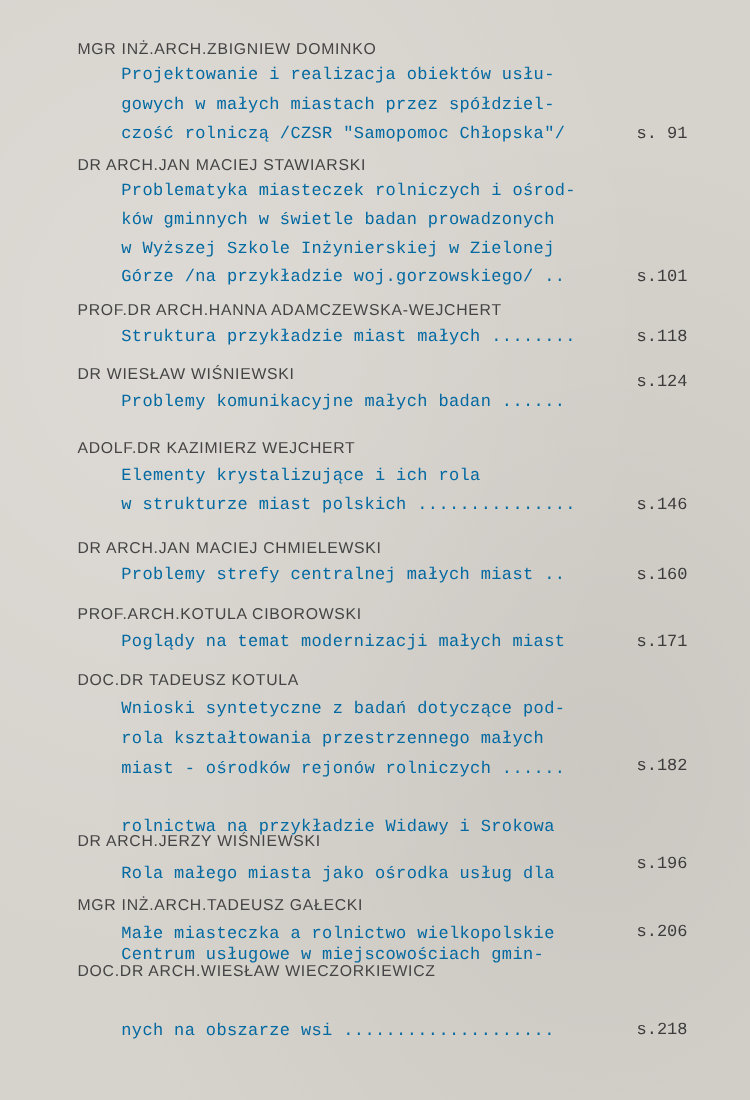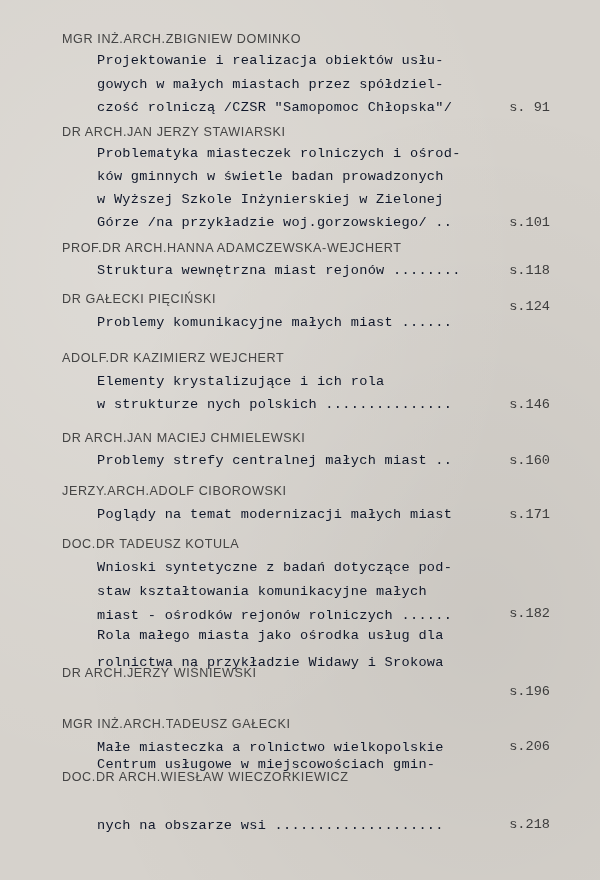--- a/index.html
+++ b/index.html
@@ -21,21 +21,21 @@
     line-height: 18px;
     text-align: center;
   }
   .author {
     left: 62px;
     font-family: "Liberation Sans", "DejaVu Sans", sans-serif;
     font-size: 12.6px;
     letter-spacing: 0.6px;
     color: #444;
   }
-  .title { left: 97px; color: #0f172a; }
+  .title { left: 97px; color: #0369a1; }
   .page {
     position: absolute;
     right: 50px;
     white-space: pre;
     font-size: 13.6px;
     line-height: 18px;
     color: #3c3c3c;
     text-align: right;
   }
 </style>
@@ -43,56 +43,56 @@
 <body>
 
 <div>
 
   <div class="line author" style="top:30px">MGR INŻ.ARCH.ZBIGNIEW DOMINKO</div>
   <div class="line title" style="top:52px">Projektowanie i realizacja obiektów usłu-</div>
   <div class="line title" style="top:76px">gowych w małych miastach przez spółdziel-</div>
   <div class="line title" style="top:99px">czość rolniczą /CZSR "Samopomoc Chłopska"/</div>
   <div class="page" style="top:99px">s. 91</div>
 
-  <div class="line author" style="top:123px">DR ARCH.JAN JERZY STAWIARSKI</div>
+  <div class="line author" style="top:123px">DR ARCH.JAN MACIEJ STAWIARSKI</div>
   <div class="line title" style="top:145px">Problematyka miasteczek rolniczych i ośrod-</div>
   <div class="line title" style="top:168px">ków gminnych w świetle badan prowadzonych</div>
   <div class="line title" style="top:191px">w Wyższej Szkole Inżynierskiej w Zielonej</div>
   <div class="line title" style="top:214px">Górze /na przykładzie woj.gorzowskiego/ ..</div>
   <div class="page" style="top:214px">s.101</div>
 
   <div class="line author" style="top:239px">PROF.DR ARCH.HANNA ADAMCZEWSKA-WEJCHERT</div>
-  <div class="line title" style="top:262px">Struktura wewnętrzna miast rejonów ........</div>
+  <div class="line title" style="top:262px">Struktura przykładzie miast małych ........</div>
   <div class="page" style="top:262px">s.118</div>
 
-  <div class="line author" style="top:290px">DR GAŁECKI PIĘCIŃSKI</div>
-  <div class="line title" style="top:314px">Problemy komunikacyjne małych miast ......</div>
+  <div class="line author" style="top:290px">DR WIESŁAW WIŚNIEWSKI</div>
+  <div class="line title" style="top:314px">Problemy komunikacyjne małych badan ......</div>
   <div class="page" style="top:298px">s.124</div>
 
   <div class="line author" style="top:349px">ADOLF.DR KAZIMIERZ WEJCHERT</div>
   <div class="line title" style="top:373px">Elementy krystalizujące i ich rola</div>
-  <div class="line title" style="top:396px">w strukturze nych polskich ...............</div>
+  <div class="line title" style="top:396px">w strukturze miast polskich ...............</div>
   <div class="page" style="top:396px">s.146</div>
 
   <div class="line author" style="top:429px">DR ARCH.JAN MACIEJ CHMIELEWSKI</div>
   <div class="line title" style="top:452px">Problemy strefy centralnej małych miast ..</div>
   <div class="page" style="top:452px">s.160</div>
 
-  <div class="line author" style="top:482px">JERZY.ARCH.ADOLF CIBOROWSKI</div>
+  <div class="line author" style="top:482px">PROF.ARCH.KOTULA CIBOROWSKI</div>
   <div class="line title" style="top:506px">Poglądy na temat modernizacji małych miast</div>
   <div class="page" style="top:506px">s.171</div>
 
   <div class="line author" style="top:535px">DOC.DR TADEUSZ KOTULA</div>
   <div class="line title" style="top:559px">Wnioski syntetyczne z badań dotyczące pod-</div>
-  <div class="line title" style="top:583px">staw kształtowania komunikacyjne małych</div>
+  <div class="line title" style="top:583px">rola kształtowania przestrzennego małych</div>
   <div class="line title" style="top:607px">miast - ośrodków rejonów rolniczych ......</div>
   <div class="page" style="top:605px">s.182</div>
 
   <div class="line author" style="top:664px">DR ARCH.JERZY WIŚNIEWSKI</div>
-  <div class="line title" style="top:627px">Rola małego miasta jako ośrodka usług dla</div>
+  <div class="line title" style="top:691px">Rola małego miasta jako ośrodka usług dla</div>
   <div class="line title" style="top:654px">rolnictwa na przykładzie Widawy i Srokowa</div>
   <div class="page" style="top:683px">s.196</div>
 
   <div class="line author" style="top:715px">MGR INŻ.ARCH.TADEUSZ GAŁECKI</div>
   <div class="line title" style="top:739px">Małe miasteczka a rolnictwo wielkopolskie</div>
   <div class="page" style="top:738px">s.206</div>
 
   <div class="line author" style="top:768px">DOC.DR ARCH.WIESŁAW WIECZORKIEWICZ</div>
   <div class="line title" style="top:756px">Centrum usługowe w miejscowościach gmin-</div>
   <div class="line title" style="top:817px">nych na obszarze wsi ....................</div>

